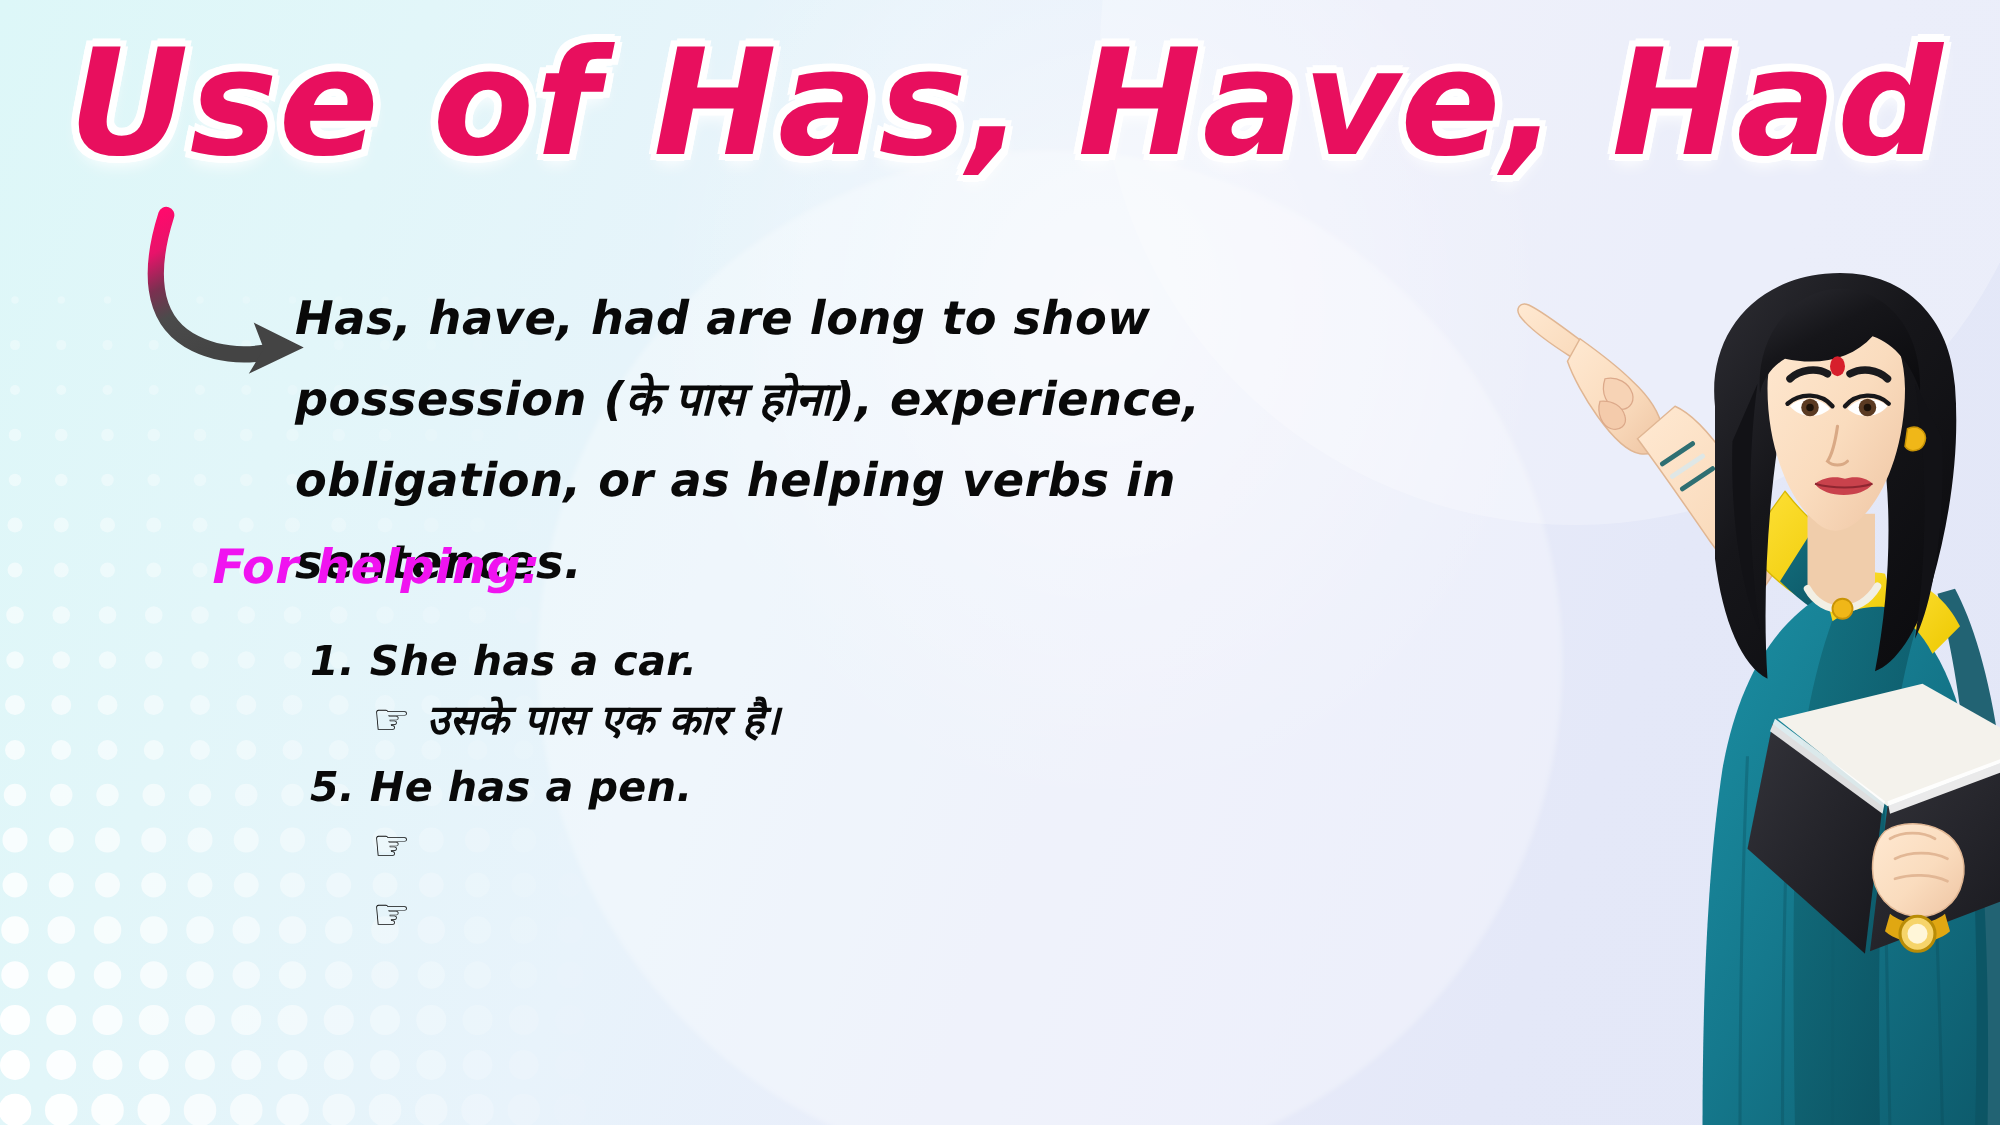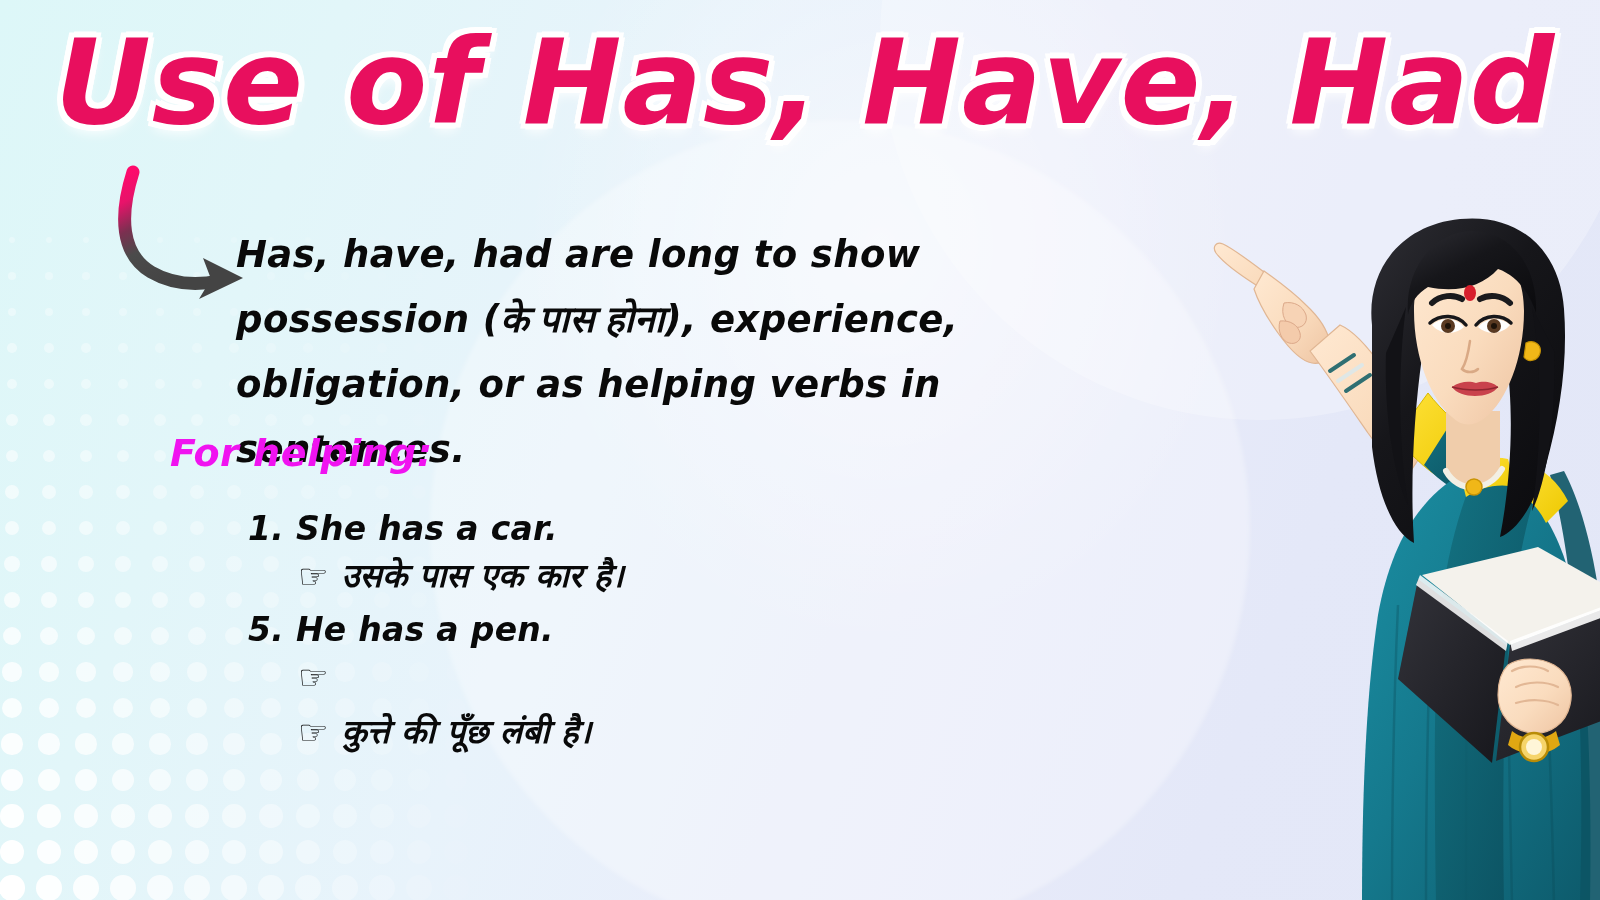--- a/index.html
+++ b/index.html
@@ -140,21 +140,21 @@
     width: 900px;
     font-family: "DejaVu Sans", sans-serif;
     font-weight: bold;
     font-style: italic;
     font-size: 37px;
     line-height: 65px;
     color: #090909;
     letter-spacing: 0.4px;
   }
   .definition .hi {
-    font-family: Liberation Serif, serif;
+    font-family: Liberation Sans, sans-serif;
   }
 
   
   .for-examples {
     position: absolute;
     left: 170px;
     top: 434px;
     font-family: "DejaVu Sans", sans-serif;
     font-weight: bold;
     font-style: italic;
@@ -531,21 +531,20 @@
     <div class="example">
       <div class="en">5. He has a pen.</div>
       <div class="hi-row">
         <span class="hand">☞</span>
       </div>
     </div>
 
     <div class="example">
       <div class="hi-row">
         <span class="hand">☞</span>
-        <span class="hi">कुत्ते की पूँछ लंबी है।</span>
       </div>
     </div>
 
   </div>
 
   <div class="teacher">
     <svg width="470" height="730" viewBox="0 0 470 730" xmlns="http://www.w3.org/2000/svg">
       <defs>
         <linearGradient id="skin" x1="0" y1="0" x2="1" y2="1">
           <stop offset="0%" stop-color="#ffe9d2"></stop>

